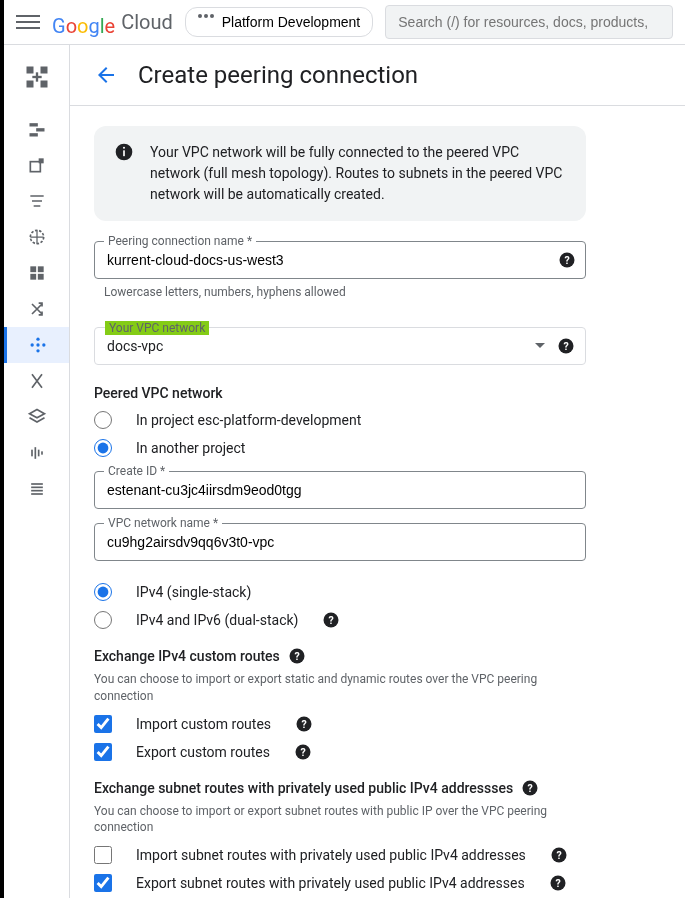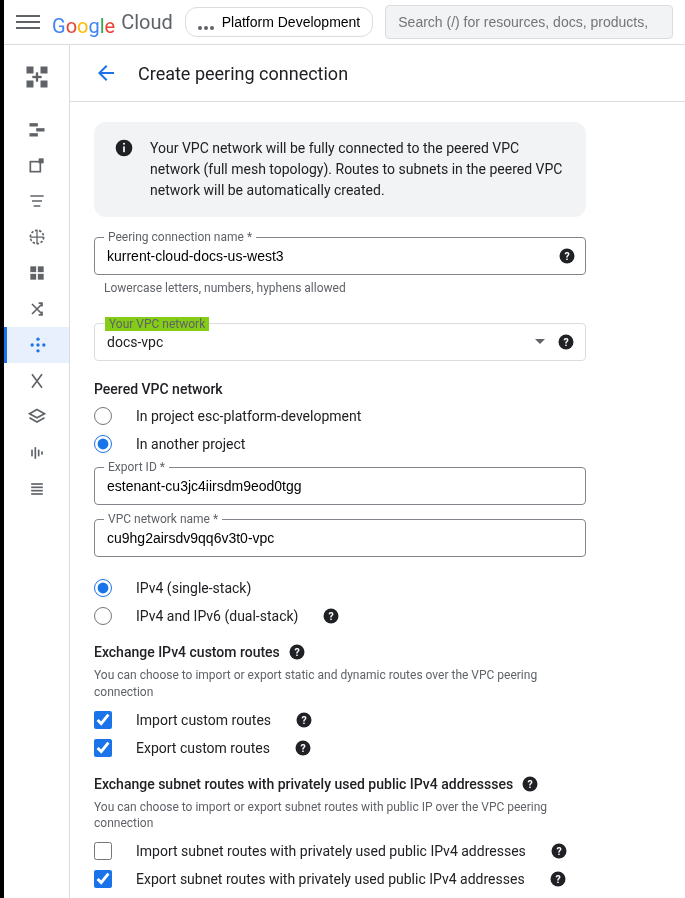--- a/index.html
+++ b/index.html
@@ -4,35 +4,35 @@
 <style>
 * { box-sizing: border-box; margin: 0; padding: 0; }
 body { font-family: 'Google Sans', Roboto, Arial, sans-serif; font-size: 14px; color: #202124; background: #fff; width: 685px; height: 898px; overflow: hidden; border-left: 4px solid #000; }
 .topbar { height: 45px; display: flex; align-items: center; padding: 0 12px; border-bottom: 1px solid #dadce0; gap: 12px; }
 .menu-icon { width: 24px; height: 24px; display: flex; flex-direction: column; justify-content: center; gap: 4px; cursor: pointer; }
 .menu-icon span { height: 2px; background: #5f6368; }
 .logo { display: flex; align-items: center; gap: 2px; }
 .logo-text { font-size: 20px; font-weight: 400; margin-top: 8px; }
 .g-blue { color: #4285f4; } .g-red { color: #ea4335; } .g-yellow { color: #fbbc04; } .g-green { color: #34a853; }
 .cloud-text { color: #5f6368; font-size: 20px; margin-left: 4px; }
-.project-btn { display: flex; align-items: flex-end; gap: 8px; border: 1px solid #dadce0; border-radius: 12px; padding: 6px 12px; font-size: 14px; cursor: pointer; background: #fff; }
+.project-btn { display: flex; align-items: flex-start; gap: 8px; border: 1px solid #dadce0; border-radius: 12px; padding: 6px 12px; font-size: 14px; cursor: pointer; background: #fff; }
 .project-dots { display: flex; gap: 2px; }
 .project-dots span { width: 4px; height: 4px; border-radius: 50%; background: #5f6368; }
 .search-bar { flex: 1; background: #f1f3f4; border: 1px solid #dadce0; border-radius: 4px; padding: 8px 12px; color: #5f6368; font-size: 14px; }
 .layout { display: flex; height: calc(898px - 45px); }
 .sidebar { width: 66px; border-right: 1px solid #dadce0; display: flex; flex-direction: column; align-items: center; padding-top: 18px; gap: 0; }
 .sidebar-item { width: 100%; height: 36px; display: flex; align-items: center; justify-content: center; cursor: pointer; position: relative; }
 .sidebar-item.active { border-left: 3px solid #1a73e8; background: #e8f0fe; }
 .sidebar-icon { width: 20px; height: 20px; fill: #5f6368; }
 .sidebar-item.active .sidebar-icon { fill: #1a73e8; }
 .top-icon { width: 28px; height: 28px; margin-bottom: 20px; }
 .content { flex: 1; overflow-y: auto; }
 .page-header { display: flex; align-items: center; gap: 20px; padding: 16px 24px; border-bottom: 1px solid #dadce0; }
 .back-arrow { width: 24px; height: 24px; cursor: pointer; }
-.page-title { font-size: 18px; font-weight: 400; color: #202124; }
+.page-title { font-size: 24px; font-weight: 400; color: #202124; }
 .form-area { padding: 20px 24px; max-width: 540px; }
 .info-box { background: #f1f3f4; border-radius: 12px; padding: 16px 20px; display: flex; gap: 16px; margin-bottom: 20px; }
 .info-icon { width: 20px; height: 20px; flex-shrink: 0; }
 .info-text { font-size: 14px; color: #202124; line-height: 1.5; }
 .field-group { position: relative; margin-bottom: 4px; }
 .field-label { position: absolute; top: -7px; left: 10px; background: #fff; padding: 0 4px; font-size: 12px; color: #5f6368; }
 .text-input { width: 100%; border: 1px solid #80868b; border-radius: 4px; padding: 10px 26px 10px 12px; font-size: 14px; }
 .help-icon { position: absolute; right: 10px; top: 50%; transform: translateY(-50%); width: 18px; height: 18px; cursor: pointer; }
 .helper-text { font-size: 12px; color: #5f6368; margin: 6px 0 28px 10px; }
 .select-wrap { position: relative; border: 1px solid #dadce0; border-radius: 4px; padding: 10px 12px; margin-bottom: 20px; }
@@ -206,21 +206,21 @@
       <div class="radio-row">
         <input type="radio" name="peer-project" style="">
         <label>In project esc-platform-development</label>
       </div>
       <div class="radio-row">
         <input type="radio" name="peer-project" checked="" style="">
         <label>In another project</label>
       </div>
 
       <div class="field-group mt">
-        <label class="field-label">Export ID *</label>
+        <label class="field-label">Create ID *</label>
         <input class="text-input" value="estenant-cu3jc4iirsdm9eod0tgg" style="">
       </div>
       <div class="field-group mt">
         <label class="field-label">VPC network name *</label>
         <input class="text-input" value="cu9hg2airsdv9qq6v3t0-vpc" style="">
       </div>
 
       <div style="height:18px"></div>
       <div class="radio-row">
         <input type="radio" name="stack" checked="" style="">

